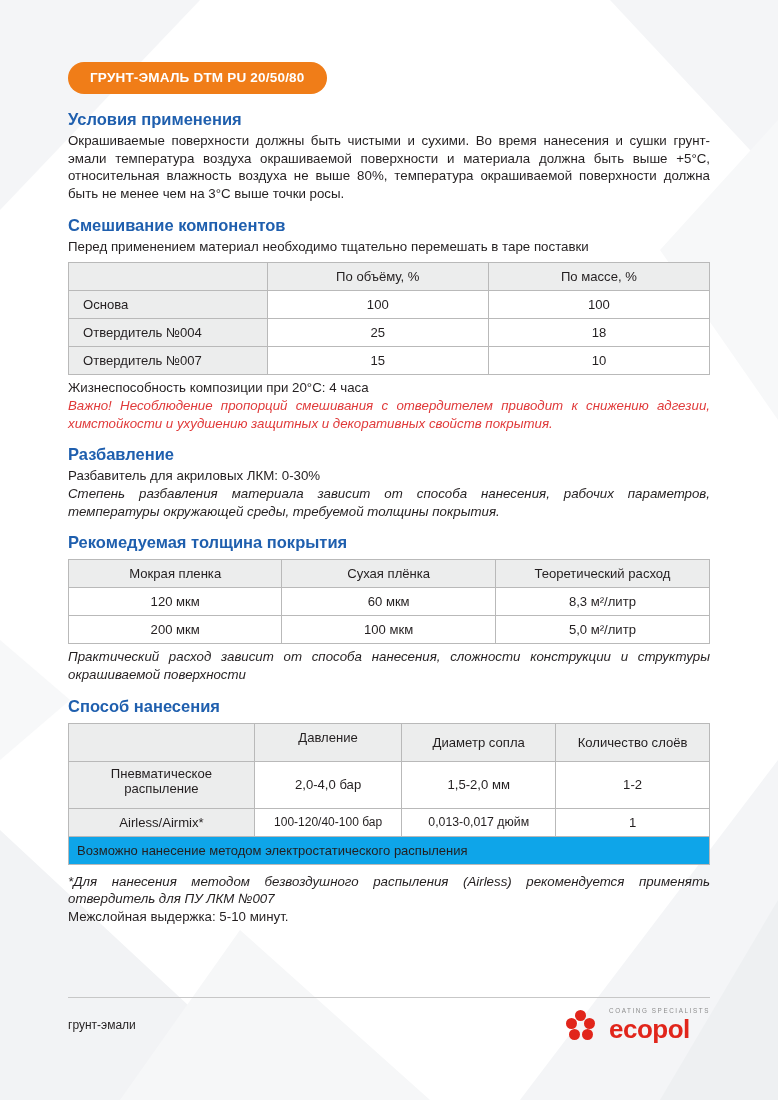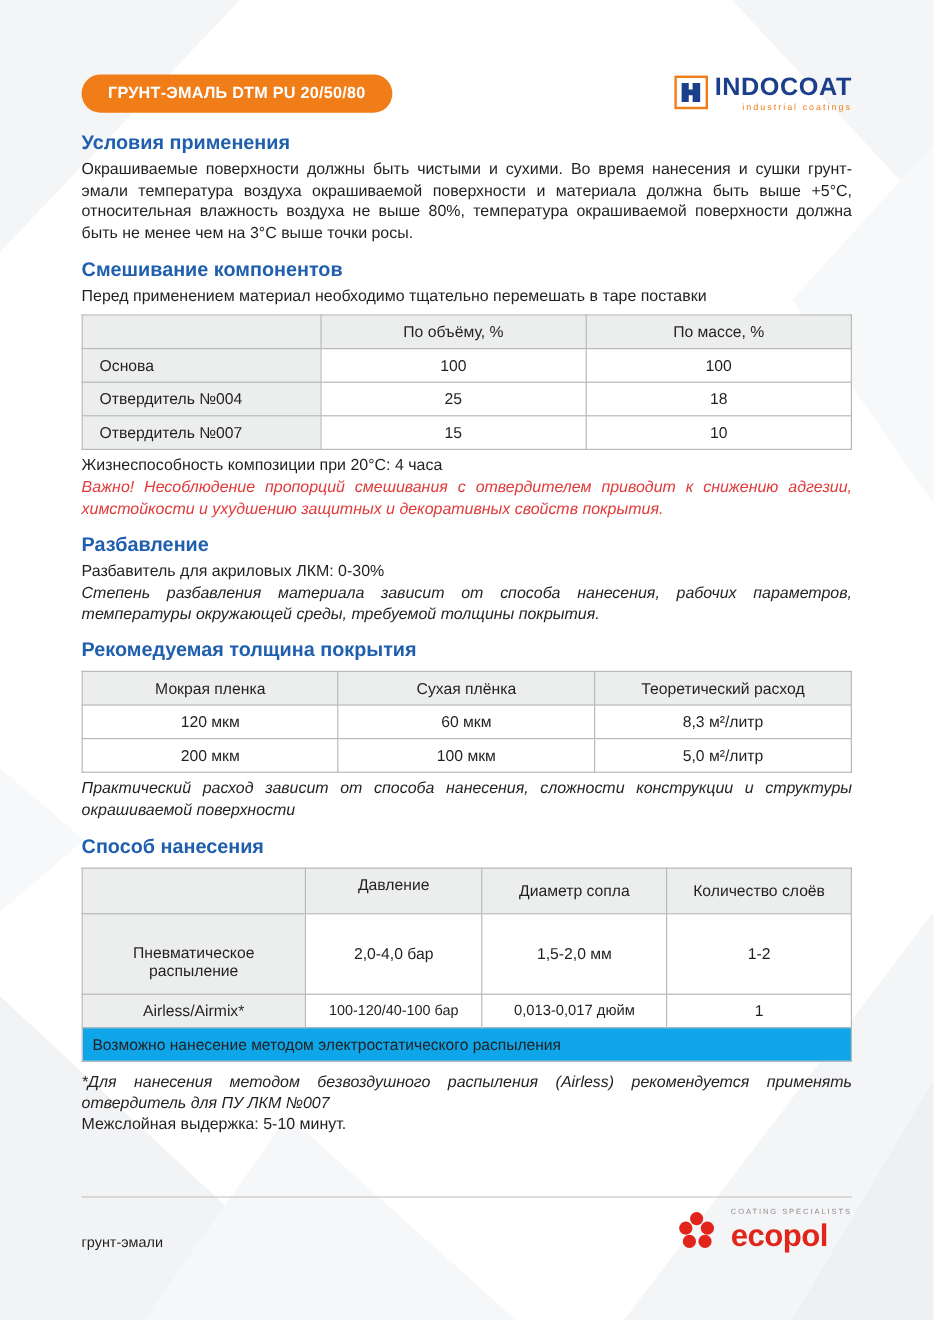--- a/index.html
+++ b/index.html
@@ -154,21 +154,21 @@
     right: 68px;
     bottom: 58px;
     z-index: 2;
   }
   .footer-rule {
     border-top: 1px solid #c7c7c7;
     margin-bottom: 10px;
   }
   .footer-row {
     display: flex;
-    align-items: flex-end;
+    align-items: center;
     justify-content: space-between;
   }
   .footer-label {
     font-size: 12px;
     color: #231f20;
   }
   .eco-logo {
     display: flex;
     align-items: center;
     gap: 13px;
@@ -217,27 +217,20 @@
   <polygon points="120,1100 430,1100 240,930" fill="#f6f7f8"></polygon>
   <polygon points="778,1100 778,760 520,1100" fill="#f4f5f7"></polygon>
   <polygon points="778,1100 778,900 660,1100" fill="#eef0f2"></polygon>
   <polygon points="0,640 0,760 70,700" fill="#f7f8f9"></polygon>
 </svg>
 
 <div class="page">
 
   <div class="header">
     <div class="title-pill">ГРУНТ-ЭМАЛЬ DTM PU 20/50/80</div>
-    <div class="logo">
-      <div class="logo-mark"></div>
-      <div class="logo-text">
-        <div class="logo-name">INDOCOAT</div>
-        <div class="logo-sub">industrial coatings</div>
-      </div>
-    </div>
   </div>
 
   <h2 class="section">Условия применения</h2>
   <p class="body">Окрашиваемые поверхности должны быть чистыми и сухими. Во время нанесения и сушки грунт-эмали температура воздуха окрашиваемой поверхности и материала должна быть выше +5°С, относительная влажность воздуха не выше 80%, температура окрашиваемой поверхности должна быть не менее чем на 3°С выше точки росы.</p>
 
   <h2 class="section tight">Смешивание компонентов</h2>
   <p class="plain">Перед применением материал необходимо тщательно перемешать в таре поставки</p>
 
   <table>
     <thead>
@@ -305,21 +298,21 @@
     <thead>
       <tr>
         <td class="blank" style="width:29%"></td>
         <td style="width:23%;background:#eceded;padding-bottom:16px">Давление</td>
         <td style="width:24%;background:#eceded">Диаметр сопла</td>
         <td style="width:24%;background:#eceded">Количество слоёв</td>
       </tr>
     </thead>
     <tbody>
       <tr>
-        <td class="left-shade" style="padding-top:24px;padding-bottom:12px">Пневматическое распыление</td>
+        <td class="left-shade" style="padding-top:4px;padding-bottom:12px">Пневматическое распыление</td>
         <td>2,0-4,0 бар</td>
         <td>1,5-2,0 мм</td>
         <td>1-2</td>
       </tr>
       <tr>
         <td class="left-shade">Airless/Airmix*</td>
         <td style="font-size:12px">100-120/40-100 бар</td>
         <td style="font-size:12.3px">0,013-0,017 дюйм</td>
         <td>1</td>
       </tr>

